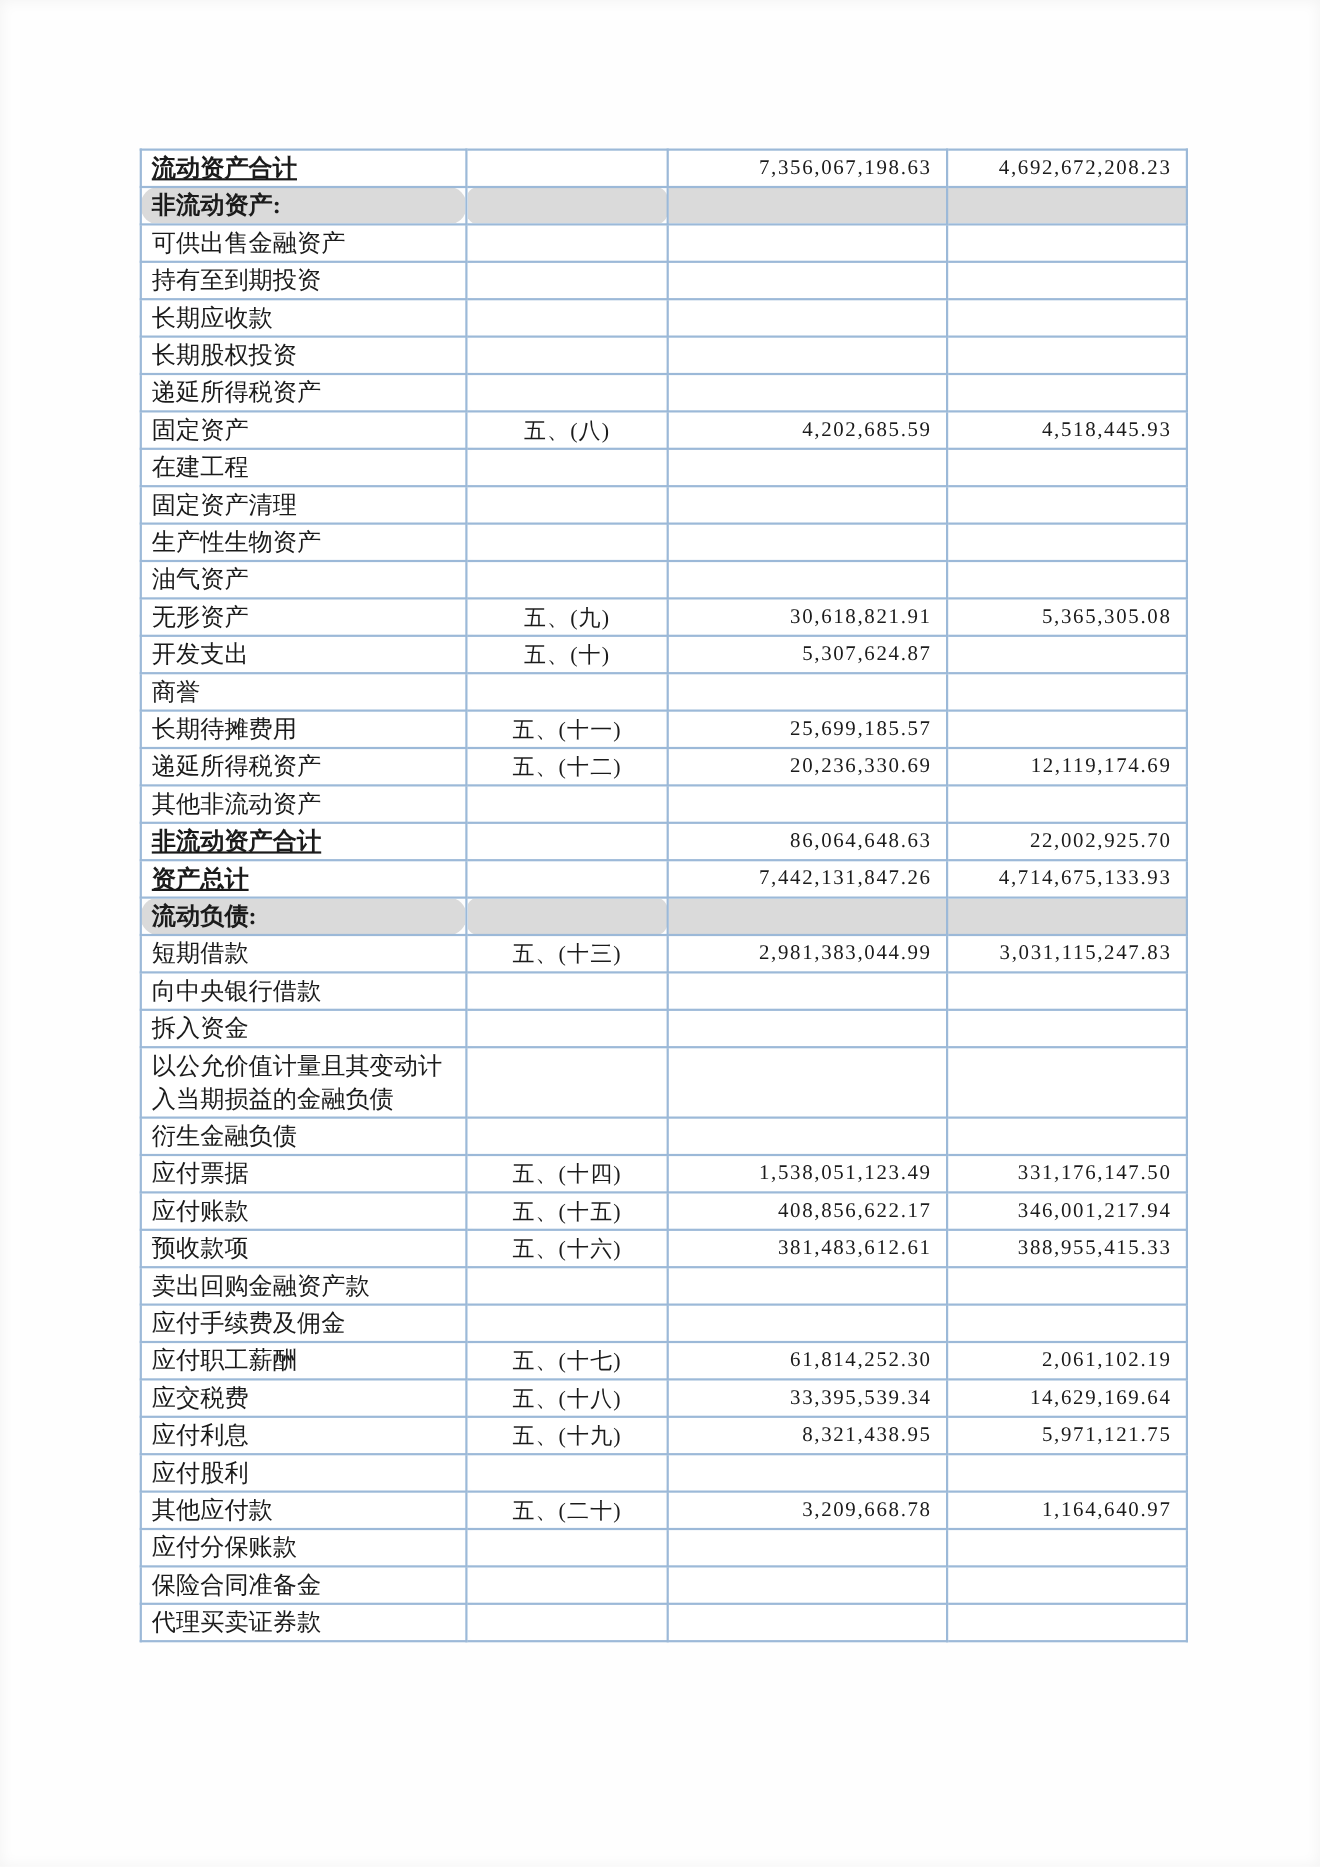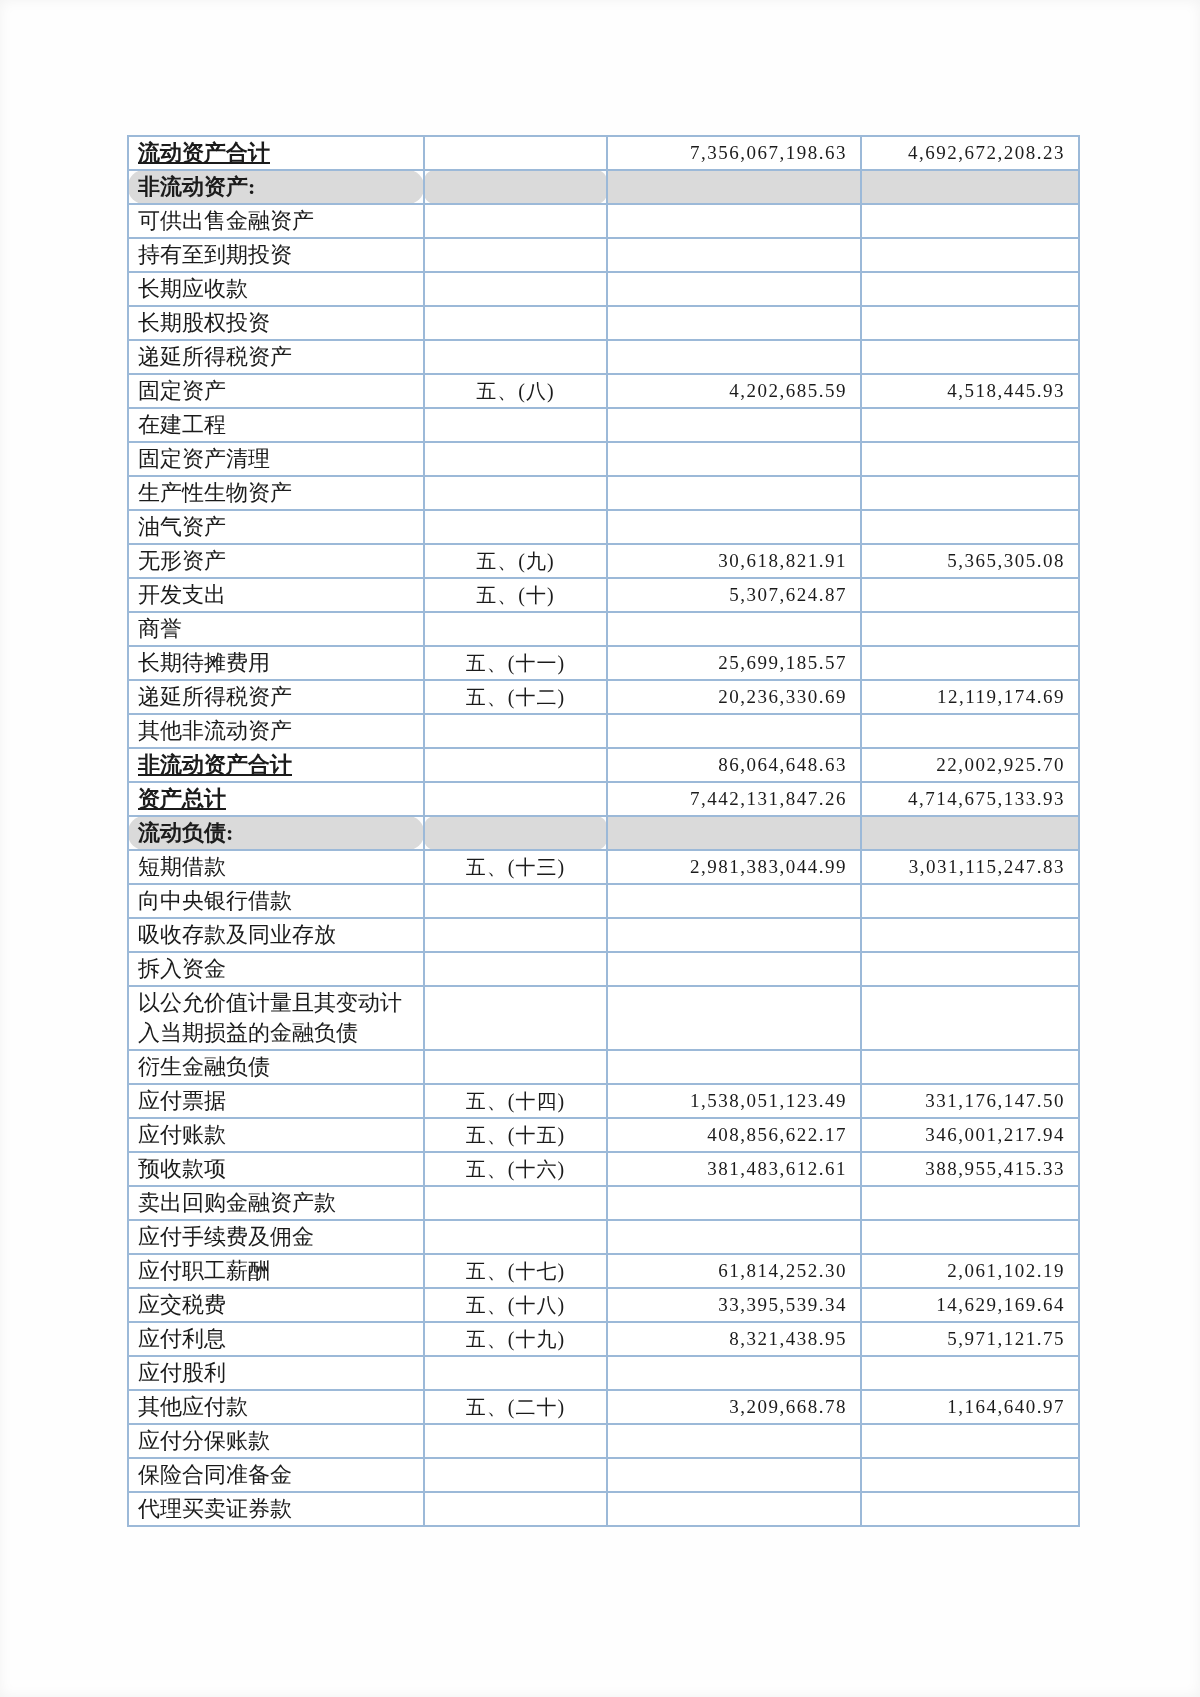--- a/index.html
+++ b/index.html
@@ -204,26 +204,20 @@
     <td class="num-cell">2,981,383,044.99</td>
     <td class="num-cell">3,031,115,247.83</td>
   </tr>
         <tr class="item">
     <td class="item-cell">向中央银行借款</td>
     <td class="note-cell"></td>
     <td class="num-cell"></td>
     <td class="num-cell"></td>
   </tr>
         <tr class="item">
-    <td class="item-cell">吸收存款及同业存放</td>
-    <td class="note-cell"></td>
-    <td class="num-cell"></td>
-    <td class="num-cell"></td>
-  </tr>
-        <tr class="item">
     <td class="item-cell">拆入资金</td>
     <td class="note-cell"></td>
     <td class="num-cell"></td>
     <td class="num-cell"></td>
   </tr>
         <tr class="item">
     <td class="item-cell">以公允价值计量且其变动计入当期损益的金融负债</td>
     <td class="note-cell"></td>
     <td class="num-cell"></td>
     <td class="num-cell"></td>

